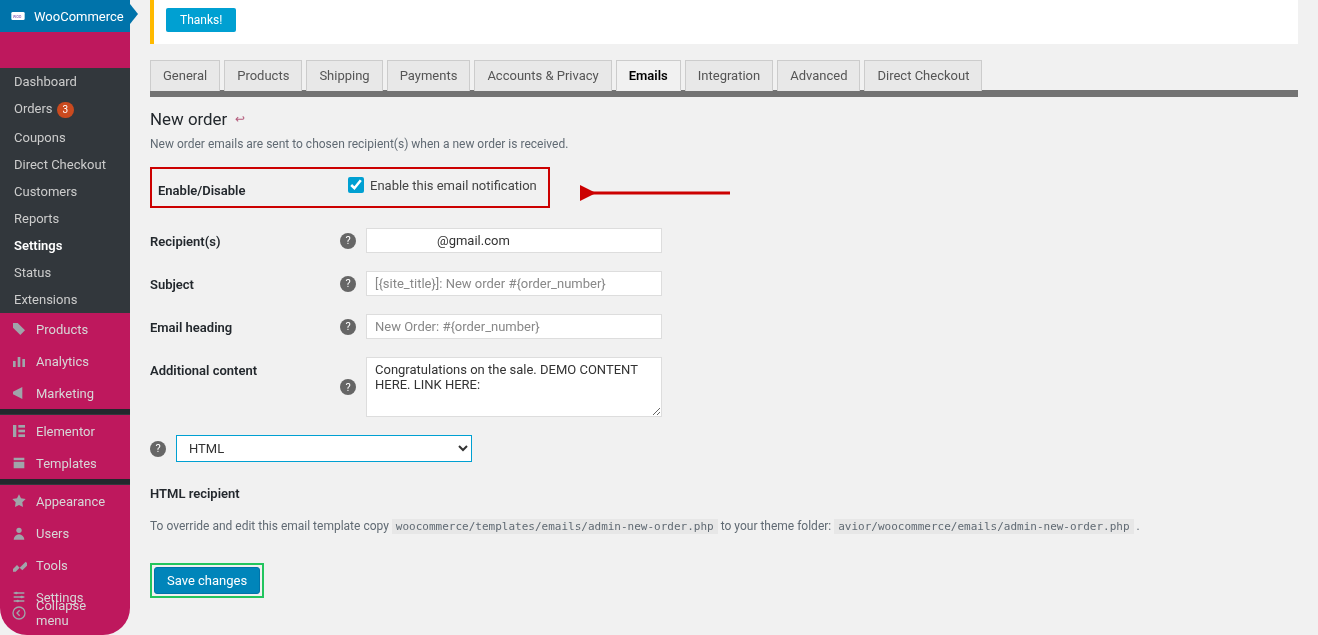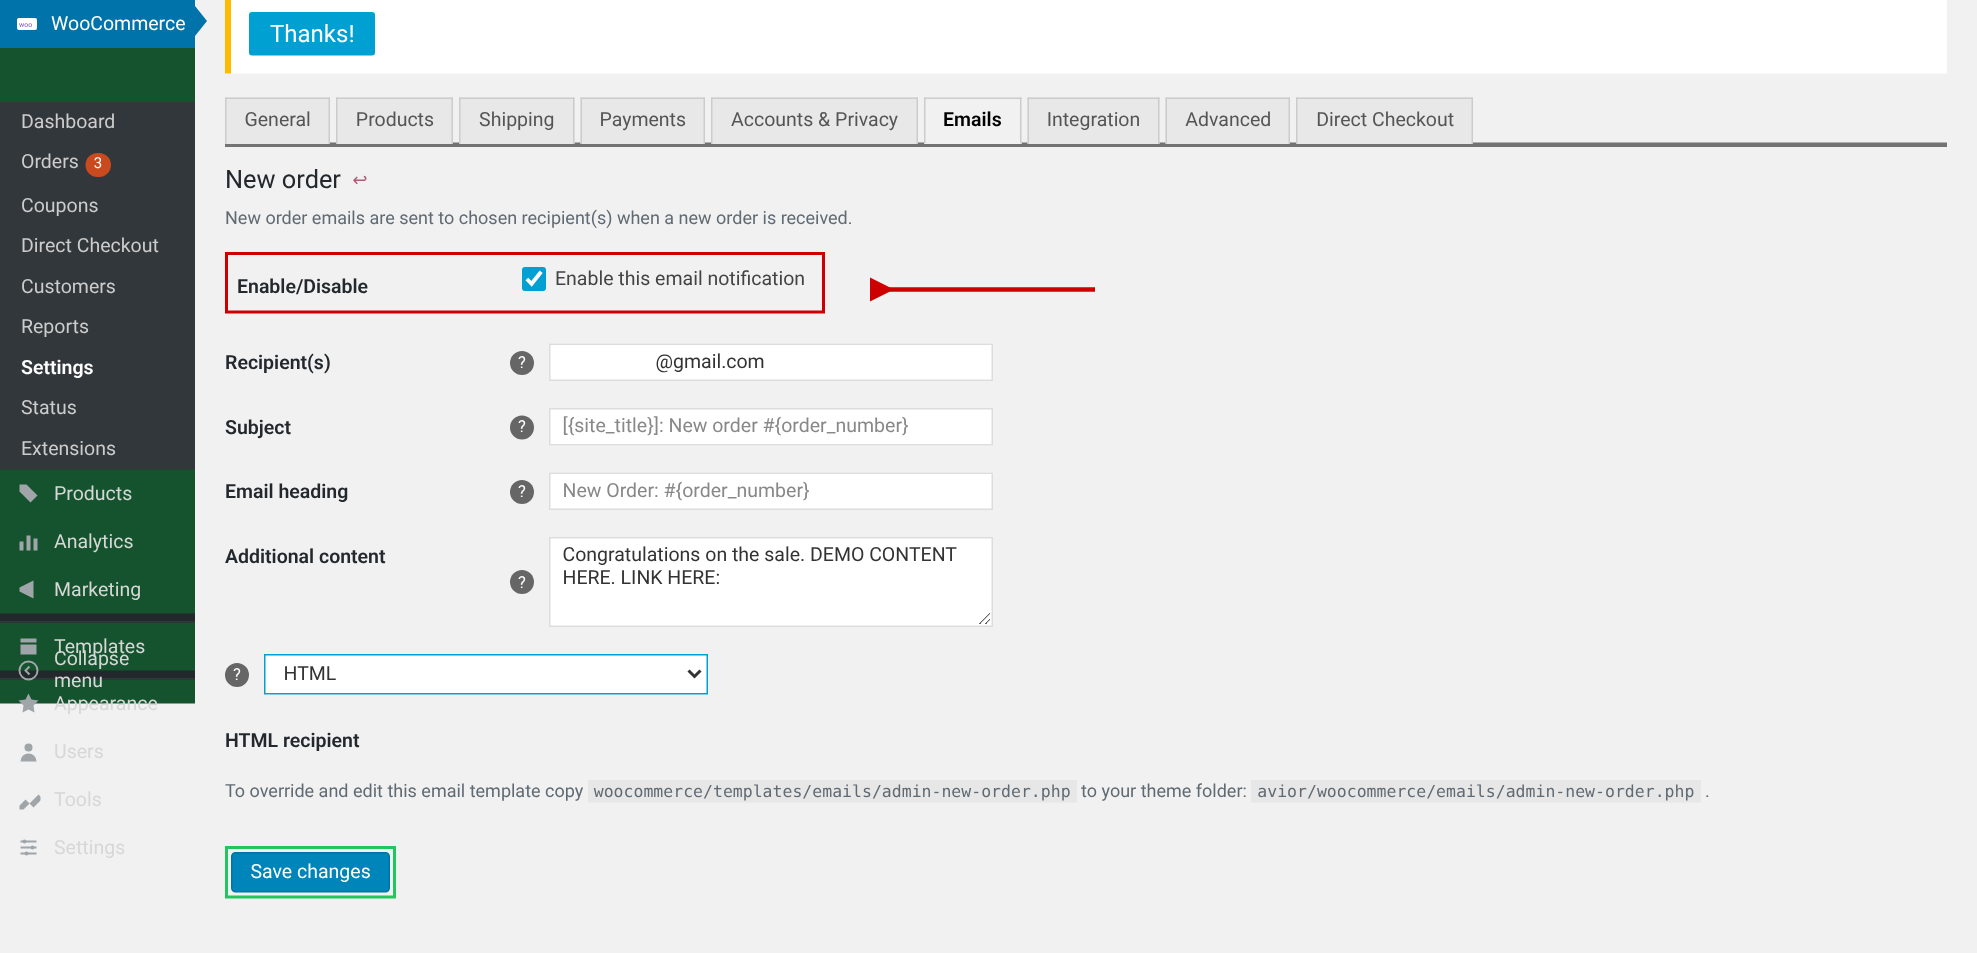--- a/index.html
+++ b/index.html
@@ -1,40 +1,40 @@
 <!DOCTYPE html>
 <html><head>
 <meta charset="utf-8">
 <style>
 * { margin: 0; padding: 0; box-sizing: border-box; font-family: -apple-system, BlinkMacSystemFont, "Segoe UI", Roboto, Oxygen-Sans, Ubuntu, Cantarell, "Helvetica Neue", sans-serif; }
 body { background: #f1f1f1; color: #444; font-size: 13px; width: 1318px; height: 635px; overflow: hidden; }
 
 
-.sidebar { position: fixed; left: 0; top: 0; width: 130px; height: 469px; background: #14532d; color: #eee; font-size: 13px; }
+.sidebar { position: fixed; left: 0; top: 0; width: 130px; height: 635px; background: #be185d; color: #eee; font-size: 13px; border-radius: 27px; }
 .sidebar-item { display: flex; align-items: center; padding: 7px 8px 7px 10px; color: #d7d7d7; cursor: pointer; }
 .sidebar-item.current { background: #0073aa; color: #fff; position: relative; }
 .sidebar-item.current::after { content: ''; position: absolute; right: -8px; top: 4px; width: 0; height: 0; border-top: 10px solid transparent; border-bottom: 10px solid transparent; border-left: 8px solid #0073aa; }
 .sidebar-item .icon { width: 18px; height: 18px; margin-right: 8px; display: flex; align-items: center; justify-content: center; }
 .sidebar-item .icon svg { width: 16px; height: 16px; fill: #a0a5aa; }
 .sidebar-item.current .icon svg { fill: #fff; }
 .submenu { background: #32373c; margin-top: 36px; }
 .submenu-item { padding: 6px 10px 6px 14px; color: #ccc; cursor: pointer; font-size: 13px; }
 .submenu-item.active { color: #fff; font-weight: 600; }
 .badge { display: inline-block; background: #ca4a1f; color: #fff; border-radius: 9px; padding: 0 6px; font-size: 10px; margin-left: 4px; line-height: 16px; }
 .separator { height: 6px; background: #23282d; border-bottom: 1px solid #32373c; }
 
 
 .main { margin-left: 130px; padding: 0 20px 20px 20px; }
 
 
 .banner { background: #fff; border-left: 4px solid #ffba00; padding: 8px 0 12px 12px; margin: 0 0 16px 0; }
-.thanks-btn { background: #00a0d2; color: #fff; border: none; padding: 5px 14px; font-size: 16px; cursor: pointer; border-radius: 2px; text-align: center; }
-
-
-.tabs { display: flex; gap: 4px; border-bottom: 3px solid #737373; margin-bottom: 12px; }
+.thanks-btn { background: #00a0d2; color: #fff; border: none; padding: 5px 14px; font-size: 12px; cursor: pointer; border-radius: 2px; text-align: center; }
+
+
+.tabs { display: flex; gap: 4px; border-bottom: 7px solid #737373; margin-bottom: 12px; }
 .tab { padding: 7px 12px; background: #e8e8e8; border: 1px solid #ccc; border-bottom: none; color: #555; cursor: pointer; font-size: 13px; margin-bottom: -1px; }
 .tab.active { background: #f1f1f1; border-bottom: 1px solid #f1f1f1; color: #000; font-weight: 600; }
 
 
 h2 { font-size: 1.3em; font-weight: 400; color: #23282d; margin: 8px 0; display: flex; align-items: center; gap: 8px; }
 .back-icon { color: #b35a7b; font-size: 12px; cursor: pointer; transform: scaleX(-1); display: inline-block; }
 .desc { color: #606a73; font-size: 12px; margin-bottom: 16px; }
 
 
 .form-row { display: flex; align-items: flex-start; margin-bottom: 18px; }
@@ -113,20 +113,31 @@
         <svg viewBox="0 0 24 24">
           <path d="M3 10v4l14 7V3z"></path>
         </svg>
       </span>
     <span>Marketing</span>
   </div>
   <div class="separator"></div>
   <div class="sidebar-item">
     <span class="icon">
         <svg viewBox="0 0 24 24">
+          <rect x="3" y="3" width="5" height="18"></rect>
+          <rect x="11" y="3" width="10" height="4"></rect>
+          <rect x="11" y="10" width="10" height="4"></rect>
+          <rect x="11" y="17" width="10" height="4"></rect>
+        </svg>
+      </span>
+    <span>Elementor</span>
+  </div>
+  <div class="sidebar-item">
+    <span class="icon">
+        <svg viewBox="0 0 24 24">
           <path d="M4 4h16v4H4zM4 10h16v10H4z"></path>
         </svg>
       </span>
     <span>Templates</span>
   </div>
   <div class="separator"></div>
   <div class="sidebar-item">
     <span class="icon">
         <svg viewBox="0 0 24 24">
           <path d="M12 2l3 6 7 1-5 5 1 7-6-3-6 3 1-7-5-5 7-1z"></path>

